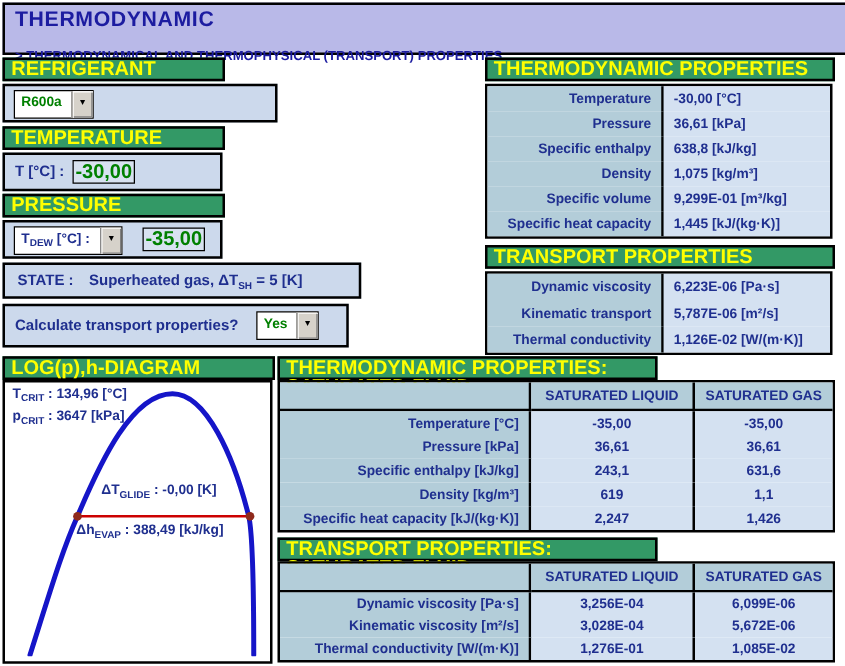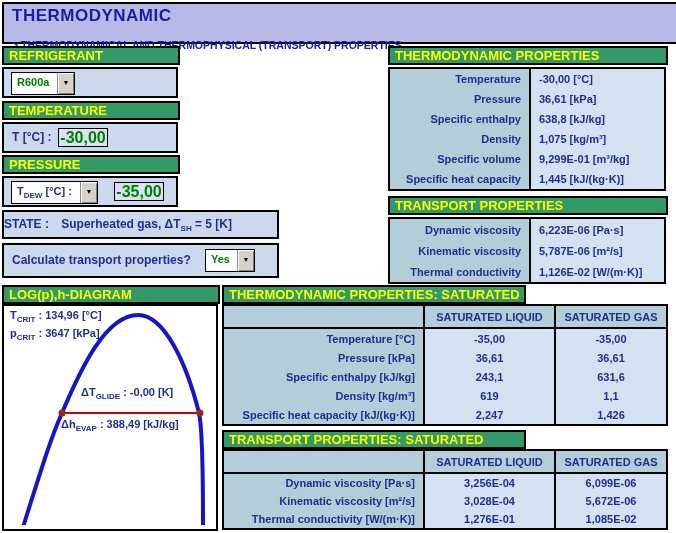--- a/index.html
+++ b/index.html
@@ -10,21 +10,21 @@
   
   .banner {
     position:absolute; left:2px; top:2px; width:664px; height:36px;
     background:#b9b9e8; border:2px solid #000; padding:2px 0 0 8px;
   }
   .banner-title { font-size:17px; color:#1c1ca0; letter-spacing:.5px; }
   .banner-subtitle { font-size:10.5px; color:#1c1ca0; margin-top:13px; }
   
   .sec-header {
     position:absolute; height:15px; background:#339966; border:2px solid #000;
-    color:#ffff00; font-size:13px; line-height:15px; padding-left:5px;
+    color:#ffff00; font-size:16px; line-height:15px; padding-left:5px;
   }
   
   .panel {
     position:absolute; background:#ccd9ec; border:2px solid #000;
     color:#1f2f8f; font-size:12px;
   }
   .navy { color:#1f2f8f; }
   sub { font-size:8px; font-weight:bold; }
   
   .combo {
@@ -86,21 +86,21 @@
 <body>
 
 <div class="screen">
 
   <div class="banner">
     <div class="banner-title">THERMODYNAMIC</div>
     <div class="banner-subtitle">&gt; THERMODYNAMICAL AND THERMOPHYSICAL (TRANSPORT) PROPERTIES</div>
   </div>
 
   <div class="sec-header" style="left:2px;top:46px;width:169px;">REFRIGERANT</div>
-  <div class="panel" style="left:2px;top:67px;width:172px;height:27px;">
+  <div class="panel" style="left:2px;top:67px;width:172px;height:27px;padding-left:44px;">
     <div class="combo" style="left:7px;top:3px;width:62px;">
       <span class="combo-text green-text">R600a</span>
       <span class="combo-btn">▼</span>
     </div>
   </div>
 
   <div class="sec-header" style="left:2px;top:101px;width:169px;">TEMPERATURE</div>
   <div class="panel" style="left:2px;top:122px;width:172px;height:27px;">
     <span style="position:absolute;left:8px;top:6px;">T [°C] :</span>
     <span class="inputbox" style="left:54px;top:4px;width:48px;">-30,00</span>
@@ -108,21 +108,21 @@
 
   <div class="sec-header" style="left:2px;top:155px;width:169px;">PRESSURE</div>
   <div class="panel" style="left:2px;top:176px;width:172px;height:27px;">
     <div class="combo" style="left:7px;top:3px;width:85px;">
       <span class="combo-text navy"><span>T</span><sub>DEW</sub><span> [°C] :</span></span>
       <span class="combo-btn">▼</span>
     </div>
     <span class="inputbox" style="left:110px;top:4px;width:48px;">-35,00</span>
   </div>
 
-  <div class="panel" style="left:2px;top:210px;width:273px;height:25px;line-height:25px;">
+  <div class="panel" style="left:2px;top:210px;width:273px;height:25px;line-height:25px;padding-left:10px;">
     <span>STATE :</span>
     <span style="margin-left:9px;"><span>Superheated gas, ΔT</span><sub>SH</sub><span> = 5 [K]</span></span>
   </div>
 
   <div class="panel" style="left:2px;top:243px;width:273px;height:31px;">
     <span style="position:absolute;left:8px;top:8px;">Calculate transport properties?</span>
     <div class="combo" style="left:201px;top:4px;width:48px;">
       <span class="combo-text green-text">Yes</span>
       <span class="combo-btn">▼</span>
     </div>
@@ -155,21 +155,21 @@
     <div class="lbl">Specific volume</div>
     <div class="val">9,299E-01 [m³/kg]</div>
     <div class="lbl">Specific heat capacity</div>
     <div class="val">1,445 [kJ/(kg·K)]</div>
   </div>
 
   <div class="sec-header" style="left:388px;top:196px;width:271px;">TRANSPORT PROPERTIES</div>
   <div class="prop-table" style="left:388px;top:217px;width:274px;grid-template-columns:141px 1fr;grid-auto-rows:21px;">
     <div class="lbl">Dynamic viscosity</div>
     <div class="val">6,223E-06 [Pa·s]</div>
-    <div class="lbl">Kinematic viscosity</div>
+    <div class="lbl">Kinematic transport</div>
     <div class="val">5,787E-06 [m²/s]</div>
     <div class="lbl">Thermal conductivity</div>
     <div class="val">1,126E-02 [W/(m·K)]</div>
   </div>
 
   <div class="sec-header" style="left:222px;top:285px;width:295px;">THERMODYNAMIC PROPERTIES: SATURATED FLUID</div>
   <div class="sat-table" style="left:222px;top:304px;width:442px;grid-template-columns:201px 131px 1fr;grid-template-rows:23px repeat(5,19px);">
     <div class="hcell c1"></div>
     <div class="hcell c2">SATURATED LIQUID</div>
     <div class="hcell">SATURATED GAS</div>

